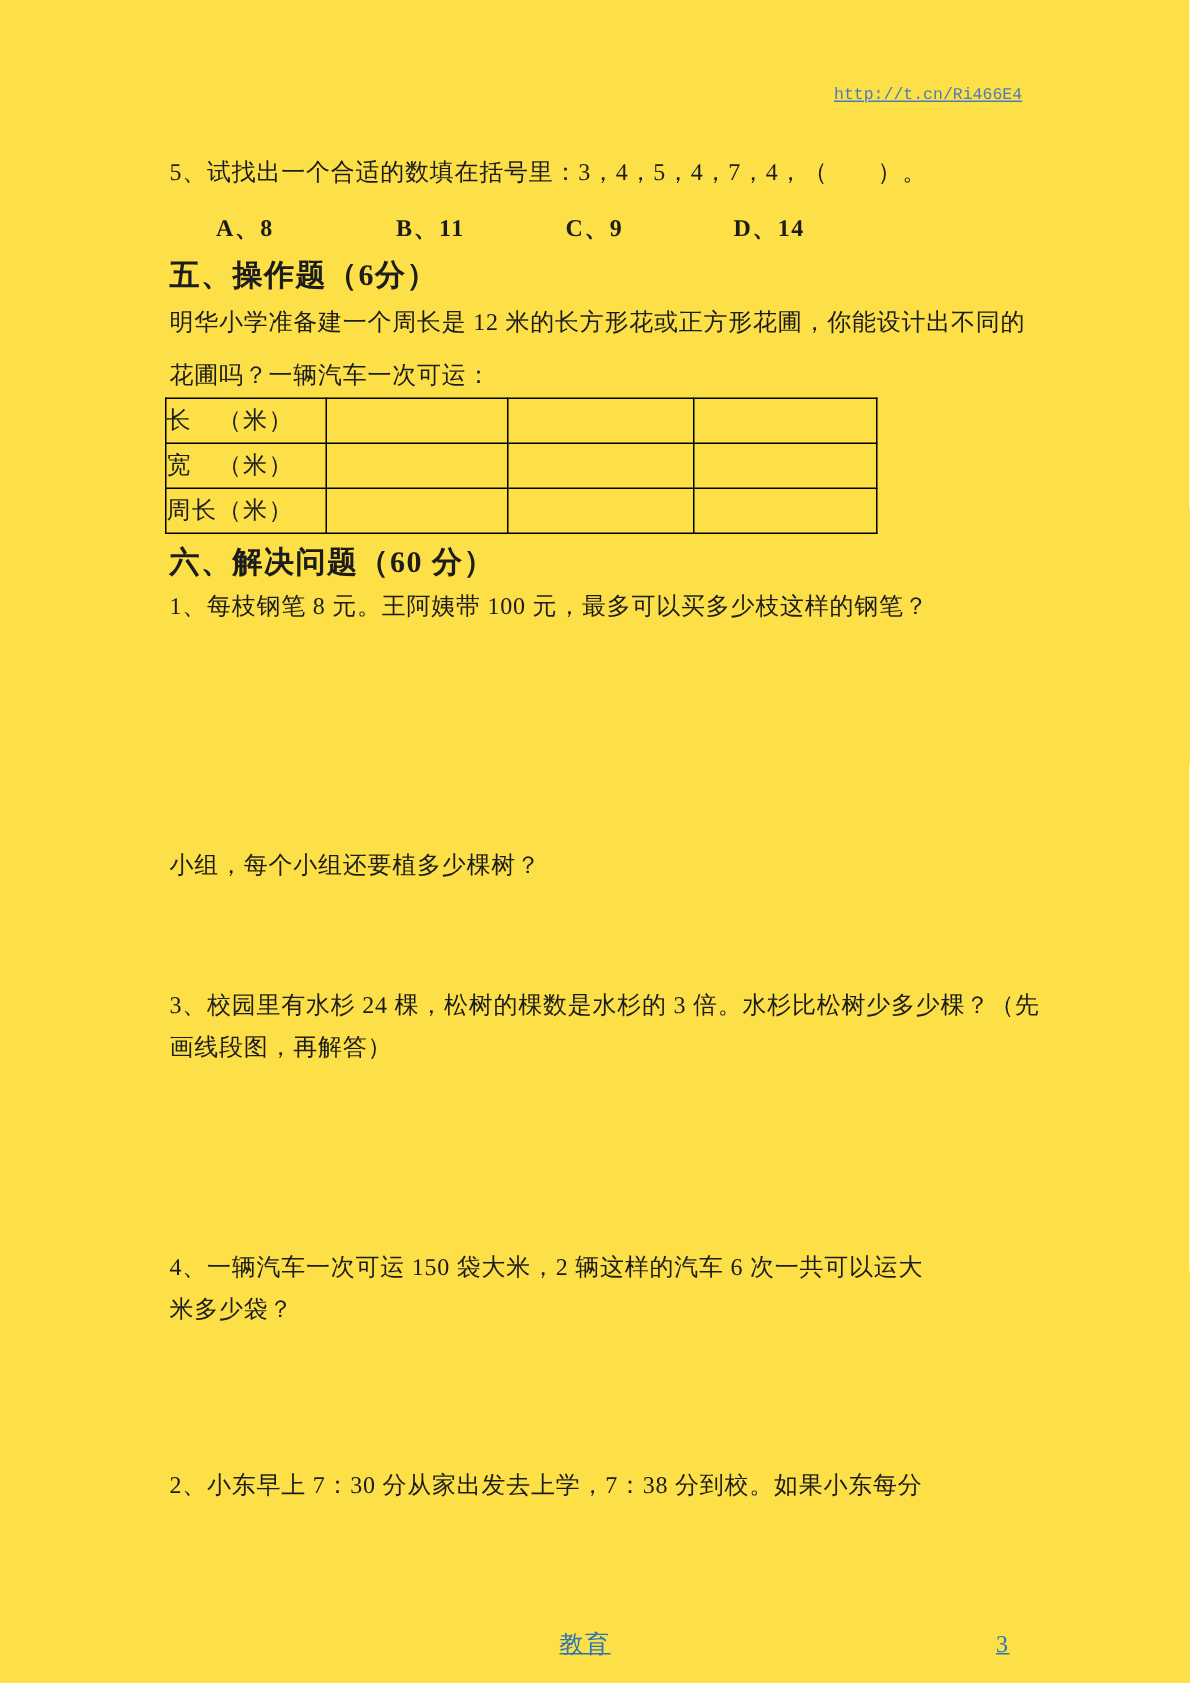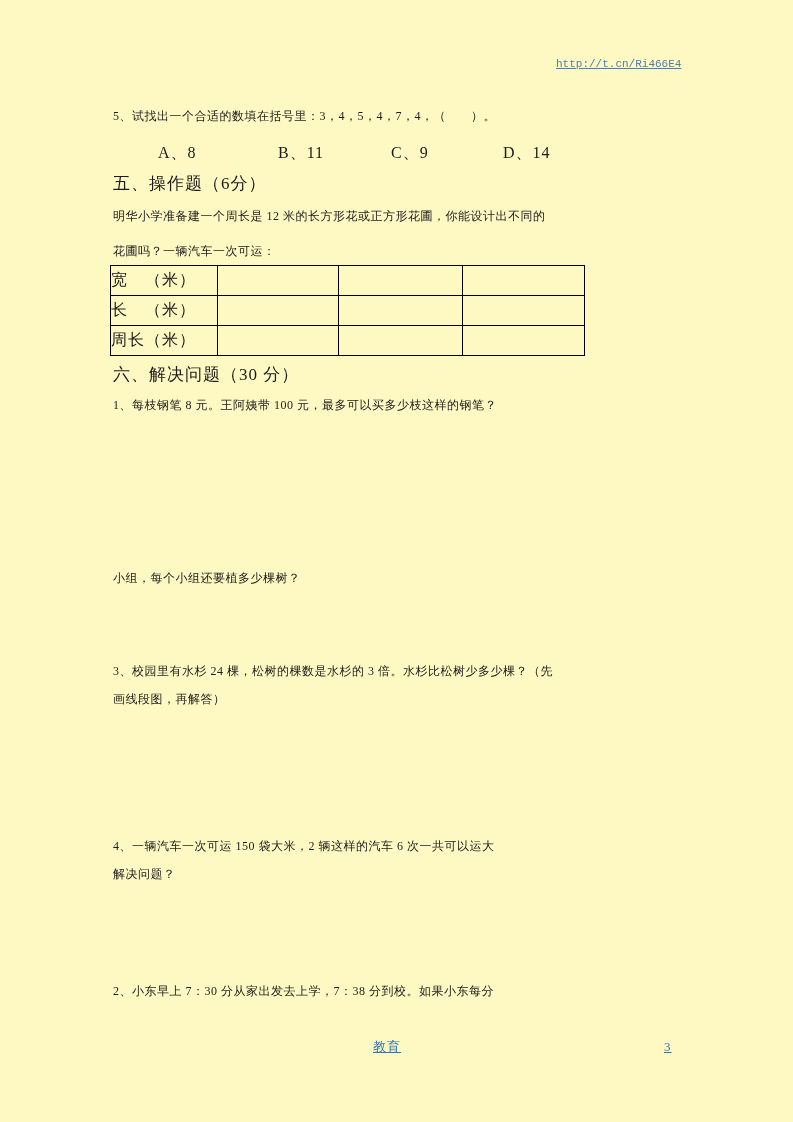--- a/index.html
+++ b/index.html
@@ -1,49 +1,49 @@
 <!DOCTYPE html>
 <html><head>
 <meta charset="utf-8">
 <style>
   html, body { margin: 0; padding: 0; background: #ffffff; }
   .page {
     position: relative;
     width: 793px;
     height: 1122px;
-    background: #fef9c3;
+    background: #fde047;
     font-family: "Liberation Serif", "DejaVu Serif", serif;
     color: #1c1c1c;
     overflow: hidden;
   }
   .line {
     position: absolute;
     left: 113px;
-    font-size: 12px;
+    font-size: 16px;
     line-height: 28px;
     white-space: pre;
     letter-spacing: 0.5px;
   }
   .heading {
-    font-weight: 400;
-    font-size: 17px;
+    font-weight: 700;
+    font-size: 20px;
     letter-spacing: 1px;
   }
   .url-link {
     position: absolute;
     left: 556px;
     top: 56px;
     font-family: "Liberation Mono", "DejaVu Sans Mono", monospace;
     font-size: 11px;
     line-height: 16px;
     color: #4a7ebb;
     text-decoration: underline;
     cursor: pointer;
   }
-  .options-row { position: absolute; top: 139px; left: 18px; width: 698px; height: 28px; }
+  .options-row { position: absolute; top: 139px; left: 4px; width: 698px; height: 28px; font-weight: bold; }
   .option {
     position: absolute;
     top: 0;
     font-size: 16px;
     line-height: 28px;
     letter-spacing: 1px;
     white-space: pre;
   }
   .opt-a { left: 140px; }
   .opt-b { left: 260px; }
@@ -66,22 +66,22 @@
     font-size: 16px;
     padding-left: 9px;
     letter-spacing: 1px;
     white-space: pre;
   }
   td.cell-1 { width: 120px; }
   td.cell-2 { width: 123px; }
   td.cell-3 { width: 121px; }
   .footer-link {
     position: absolute;
-    top: 1039px;
-    font-size: 13px;
+    top: 1089px;
+    font-size: 16px;
     line-height: 16px;
     color: #2e74b5;
     text-decoration: underline;
     cursor: pointer;
     letter-spacing: 1px;
   }
   .footer-left { left: 373px; }
   .footer-page { left: 664px; }
 </style>
 </head>
@@ -101,50 +101,50 @@
   </div>
 
   <div class="line heading" style="top:170px">五、操作题（6分）</div>
 
   <div class="line" style="top:202px">明华小学准备建一个周长是 12 米的长方形花或正方形花圃，你能设计出不同的</div>
   <div class="line" style="top:237px">花圃吗？一辆汽车一次可运：</div>
 
   <table class="design">
     <tbody>
       <tr>
-        <td class="row-label">宽　（米）</td>
+        <td class="row-label">长　（米）</td>
         <td class="cell-1"></td>
         <td class="cell-2"></td>
         <td class="cell-3"></td>
       </tr>
       <tr>
-        <td class="row-label">长　（米）</td>
+        <td class="row-label">宽　（米）</td>
         <td class="cell-1"></td>
         <td class="cell-2"></td>
         <td class="cell-3"></td>
       </tr>
       <tr>
         <td class="row-label">周长（米）</td>
         <td class="cell-1"></td>
         <td class="cell-2"></td>
         <td class="cell-3"></td>
       </tr>
     </tbody>
   </table>
 
-  <div class="line heading" style="top:361px">六、解决问题（30 分）</div>
+  <div class="line heading" style="top:361px">六、解决问题（60 分）</div>
 
   <div class="line" style="top:391px">1、每枝钢笔 8 元。王阿姨带 100 元，最多可以买多少枝这样的钢笔？</div>
 
   <div class="line" style="top:564px">小组，每个小组还要植多少棵树？</div>
 
   <div class="line" style="top:657px">3、校园里有水杉 24 棵，松树的棵数是水杉的 3 倍。水杉比松树少多少棵？（先</div>
   <div class="line" style="top:685px">画线段图，再解答）</div>
 
   <div class="line" style="top:832px">4、一辆汽车一次可运 150 袋大米，2 辆这样的汽车 6 次一共可以运大</div>
-  <div class="line" style="top:860px">解决问题？</div>
+  <div class="line" style="top:860px">米多少袋？</div>
 
   <div class="line" style="top:977px">2、小东早上 7：30 分从家出发去上学，7：38 分到校。如果小东每分</div>
 
   <a class="footer-link footer-left">教育</a>
   <a class="footer-link footer-page">3</a>
 
 </div>
 
 </body></html>

